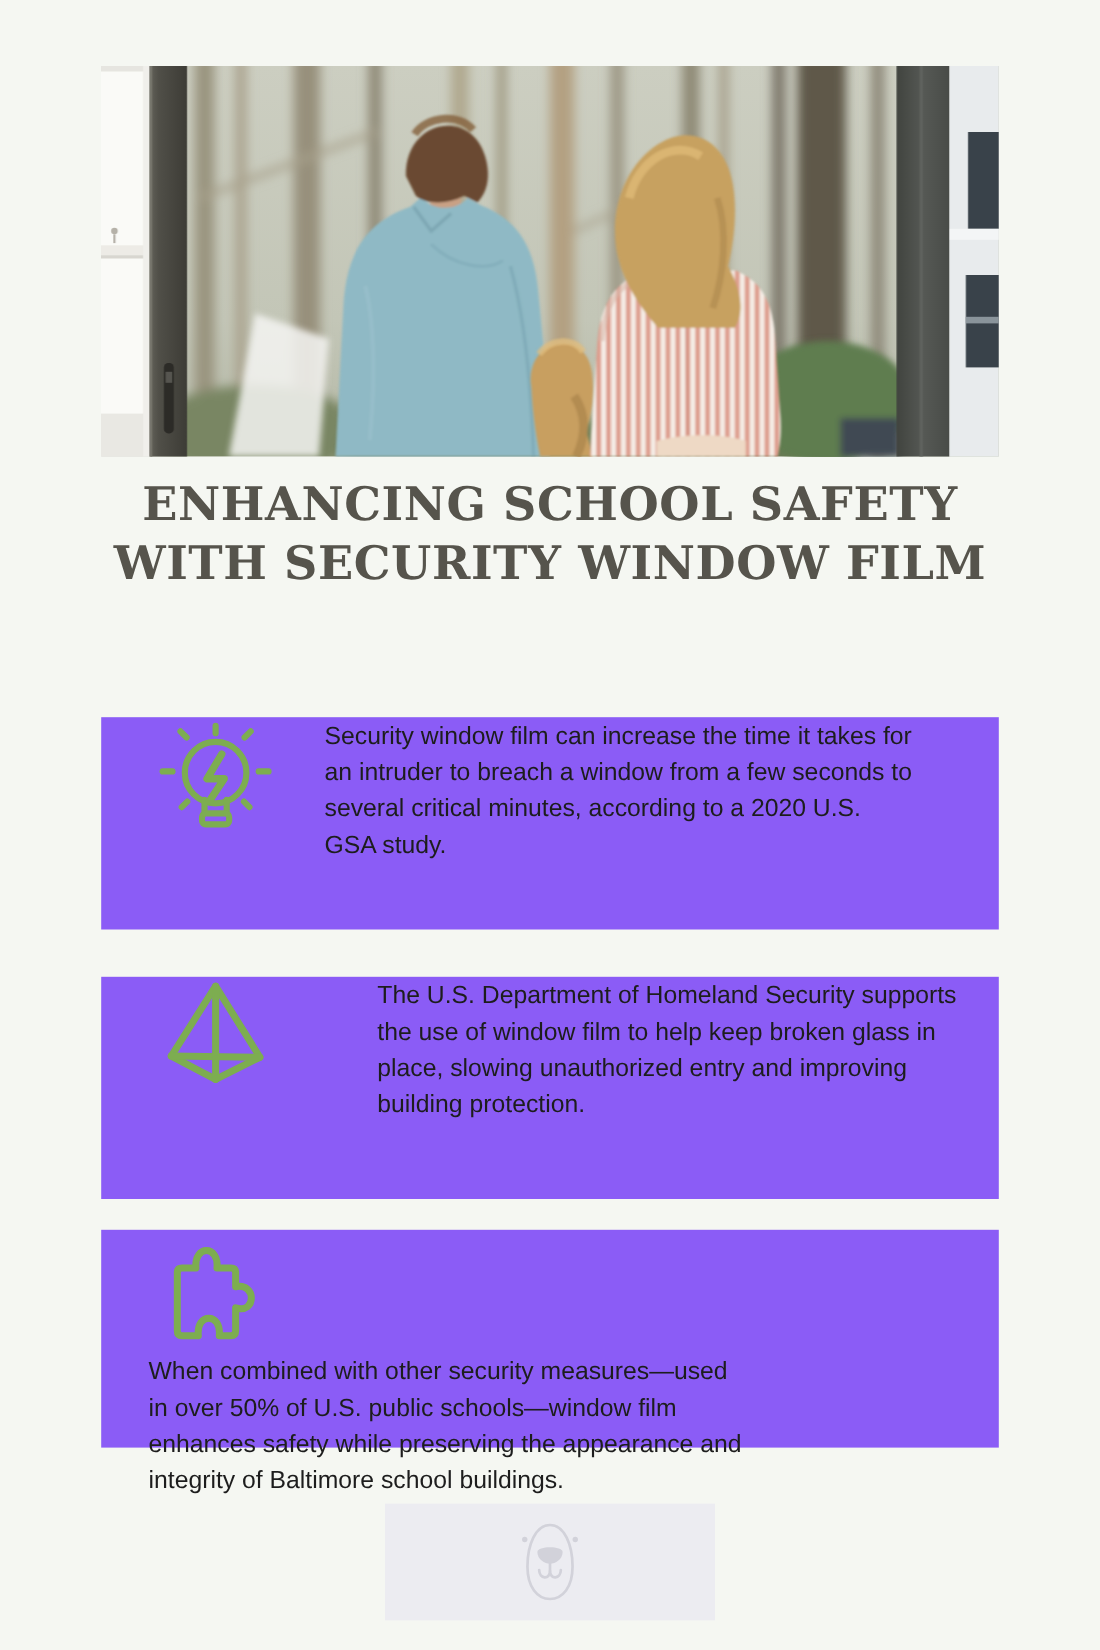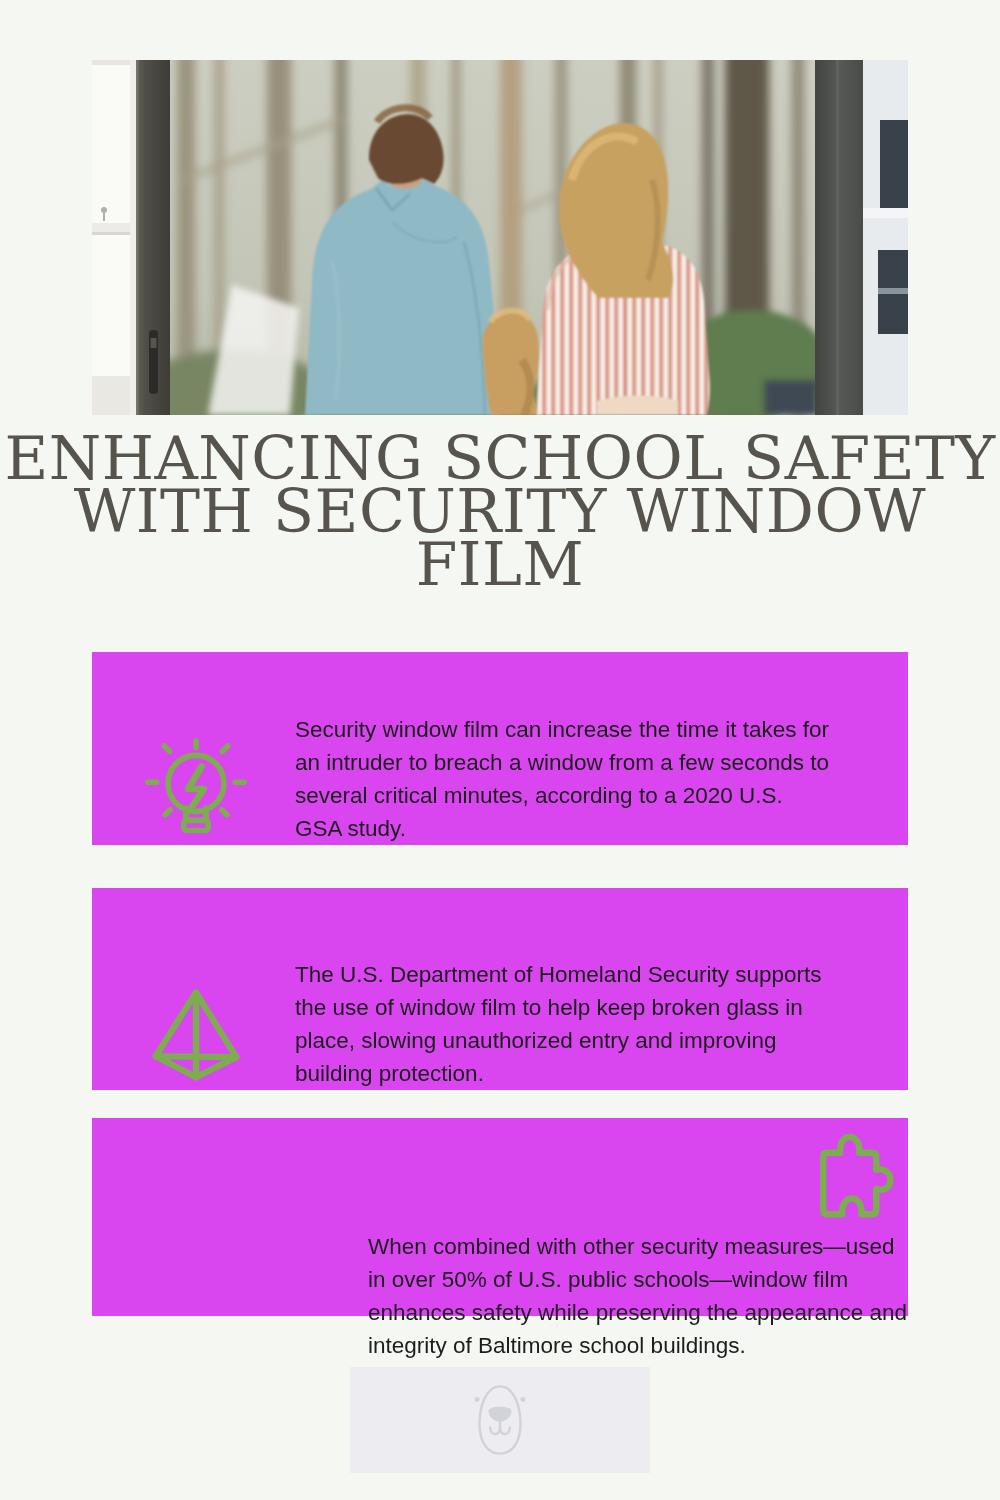--- a/index.html
+++ b/index.html
@@ -5,30 +5,30 @@
   html,body{margin:0;padding:0;}
   .page{position:relative;width:1000px;height:1500px;background:#f5f7f2;overflow:hidden;
         font-family:"Liberation Sans",sans-serif;}
 
   
   .hero{position:absolute;left:92px;top:60px;width:816px;height:355px;overflow:hidden;background:#c4c7b8;}
   .hero svg{display:block;}
 
   
   .title{position:absolute;top:432px;left:0;width:1000px;margin:0;text-align:center;
-         font-family:"DejaVu Serif","Liberation Serif",serif;font-weight:400;
-         font-size:60px;line-height:53px;color:#56544c;letter-spacing:.5px;}
+         font-family:"DejaVu Serif","Liberation Serif",serif;font-weight:700;
+         font-size:42px;line-height:53px;color:#56544c;letter-spacing:.5px;}
   .title span{display:block;}
   .subtitle{position:absolute;top:545px;left:190px;width:620px;margin:0;text-align:center;
             font-size:22px;line-height:27px;color:#7dac51;}
 
   
-  .card{position:absolute;left:92px;width:816px;background:#d946ef;display:flex;align-items:flex-end;}
+  .card{position:absolute;left:92px;width:816px;background:#8b5cf6;display:flex;align-items:flex-start;}
   .card1{top:652px;height:193px;}
-  .card2{top:888px;height:202px;}
+  .card2{top:888px;height:202px;gap:48px;}
   .card3{top:1118px;height:198px;flex-direction:column;}
   .icon-wrap{flex:0 0 112px;margin-left:48px;display:flex;align-items:center;justify-content:center;}
   .card-text{margin:0 0 0 43px;width:540px;font-size:22.5px;line-height:33px;color:#1d1d1d;}
 
   
   .logo-box{position:absolute;left:350px;top:1367px;width:300px;height:106px;background:#ececf1;
             display:flex;align-items:center;justify-content:center;}
 </style>
 </head>
 <body>

